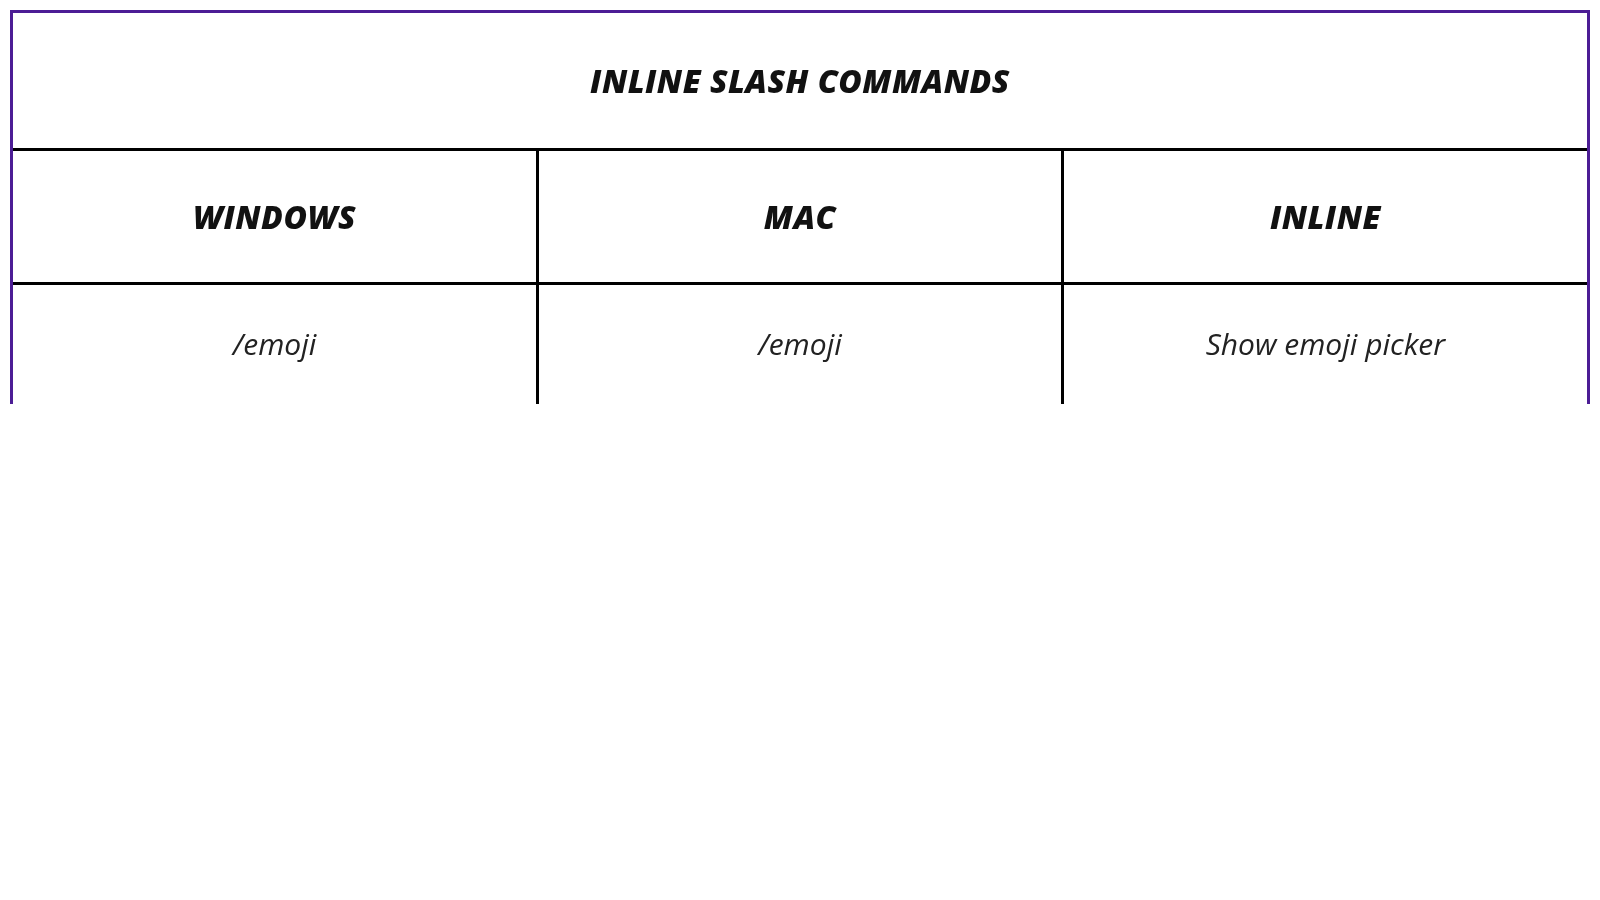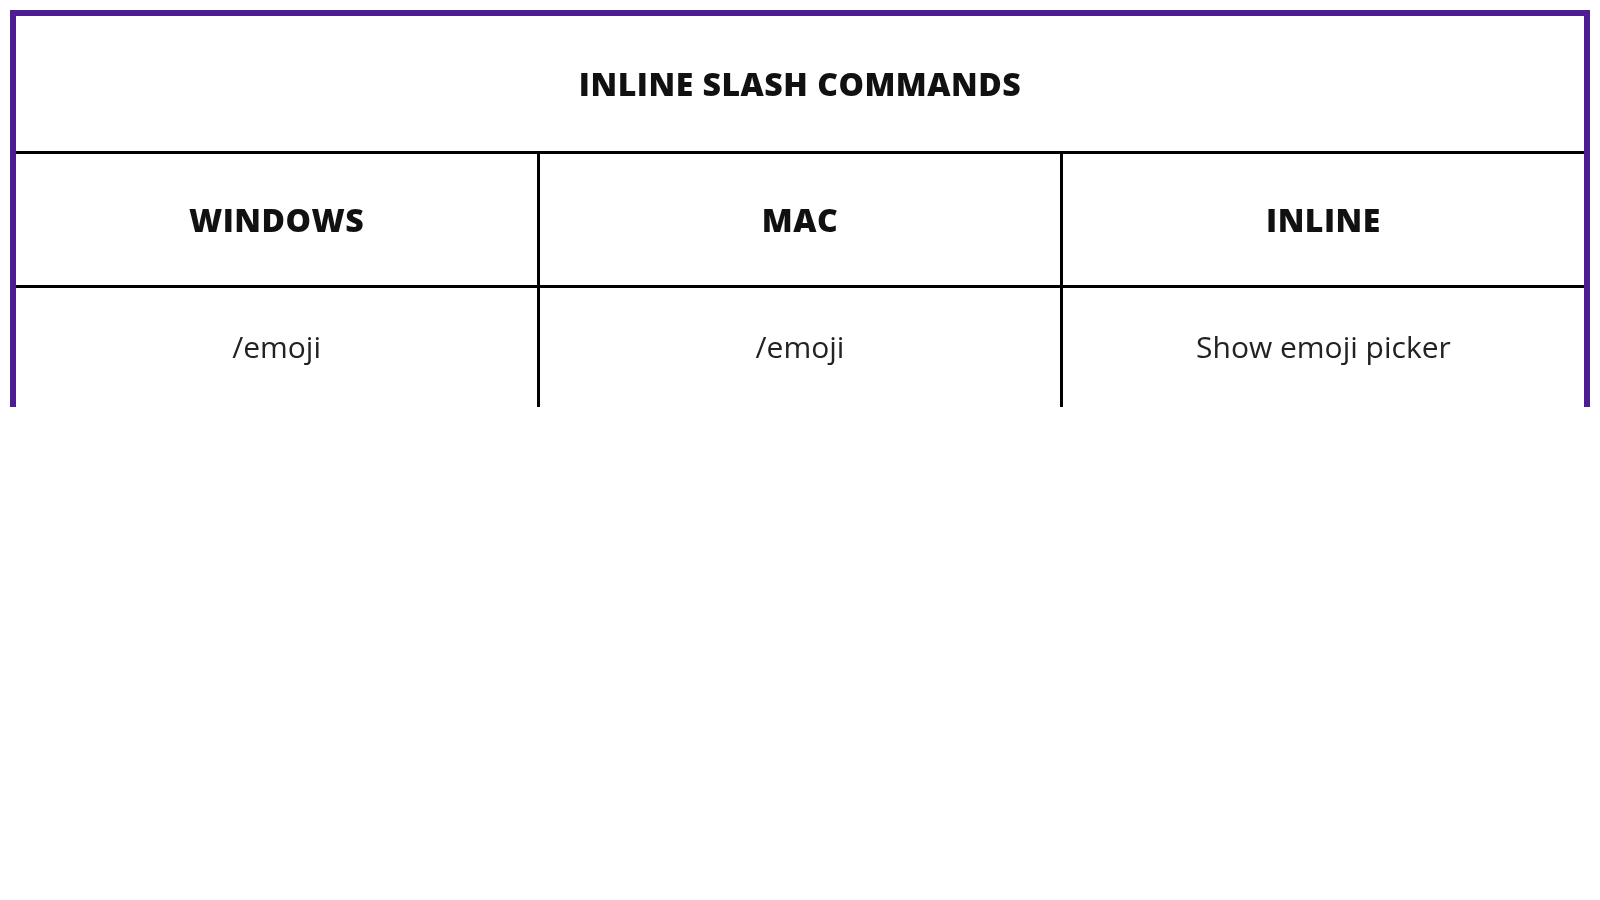--- a/index.html
+++ b/index.html
@@ -9,21 +9,22 @@
     }
     body {
       font-family: 'Open Sans', 'Segoe UI', Arial, sans-serif;
       background: #ffffff;
       width: 1600px;
       height: 900px;
       padding: 10px 10px;
     }
     .table-wrap {
       width: 100%;
-      border: 6px solid #4c1d95;
+      border: 3px solid #4c1d95;
+      font-style: italic;
     }
     .table-title {
       text-align: center;
       font-weight: 800;
       font-size: 32px;
       letter-spacing: 0.5px;
       padding: 46px 10px 46px 10px;
       color: #111;
     }
     table {

